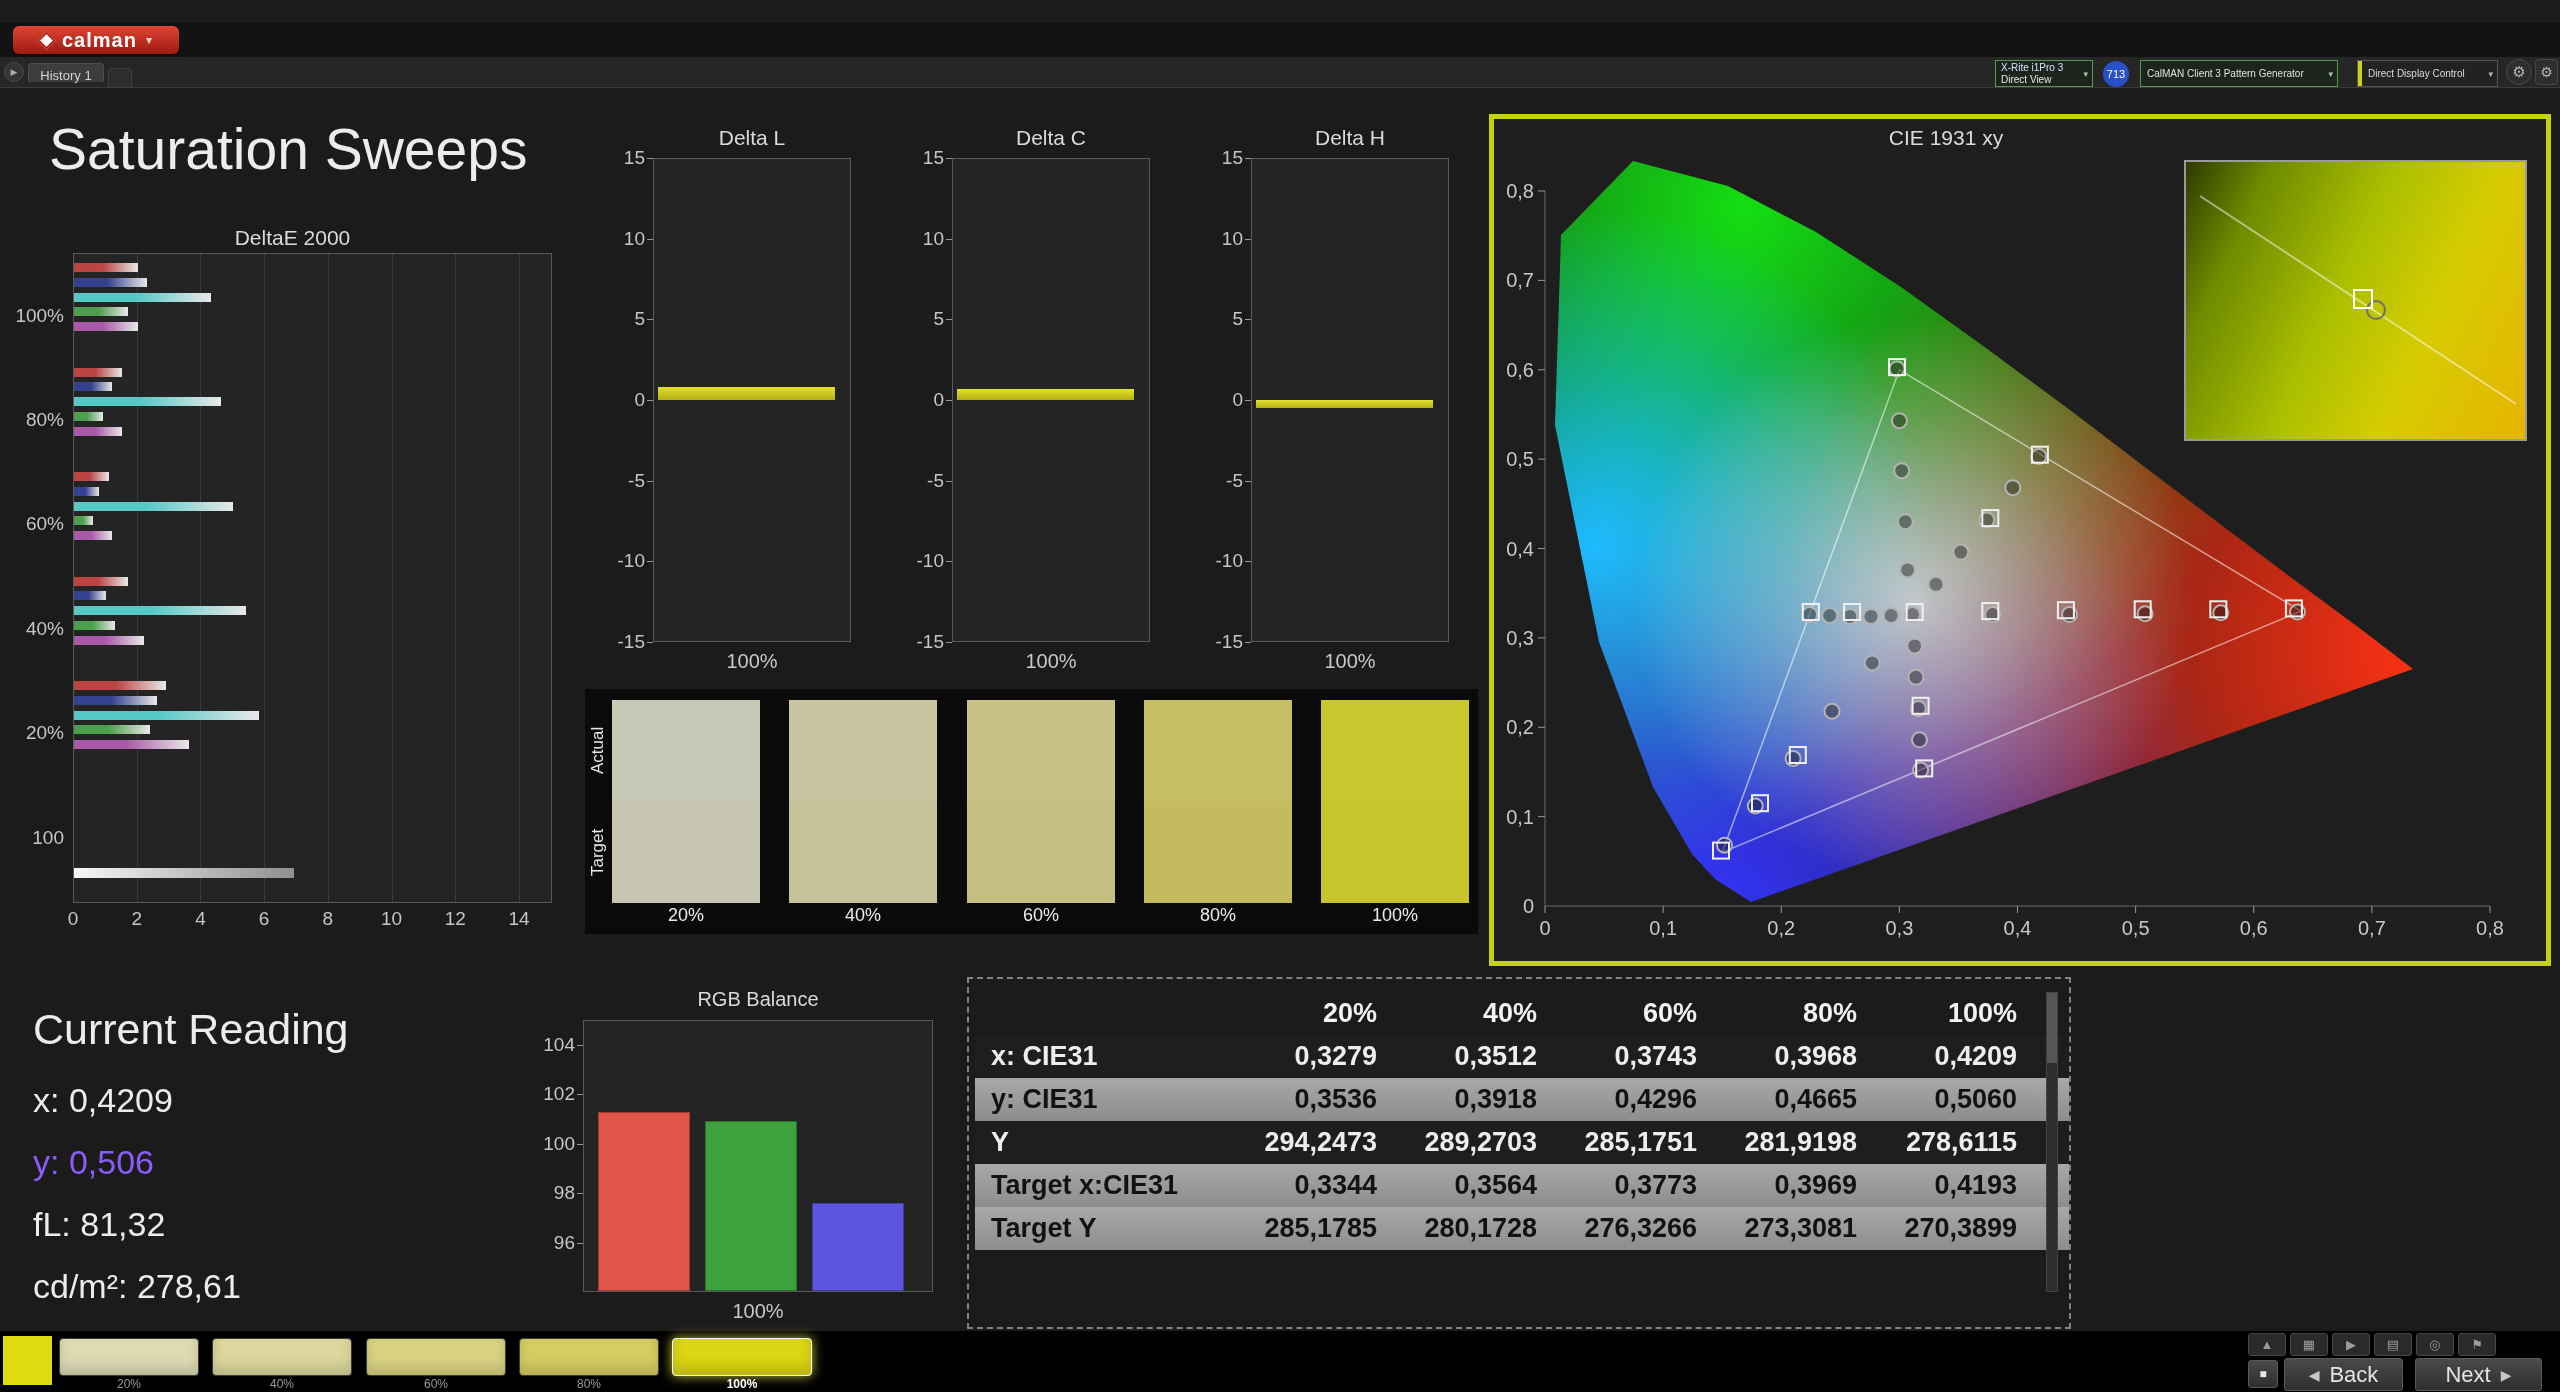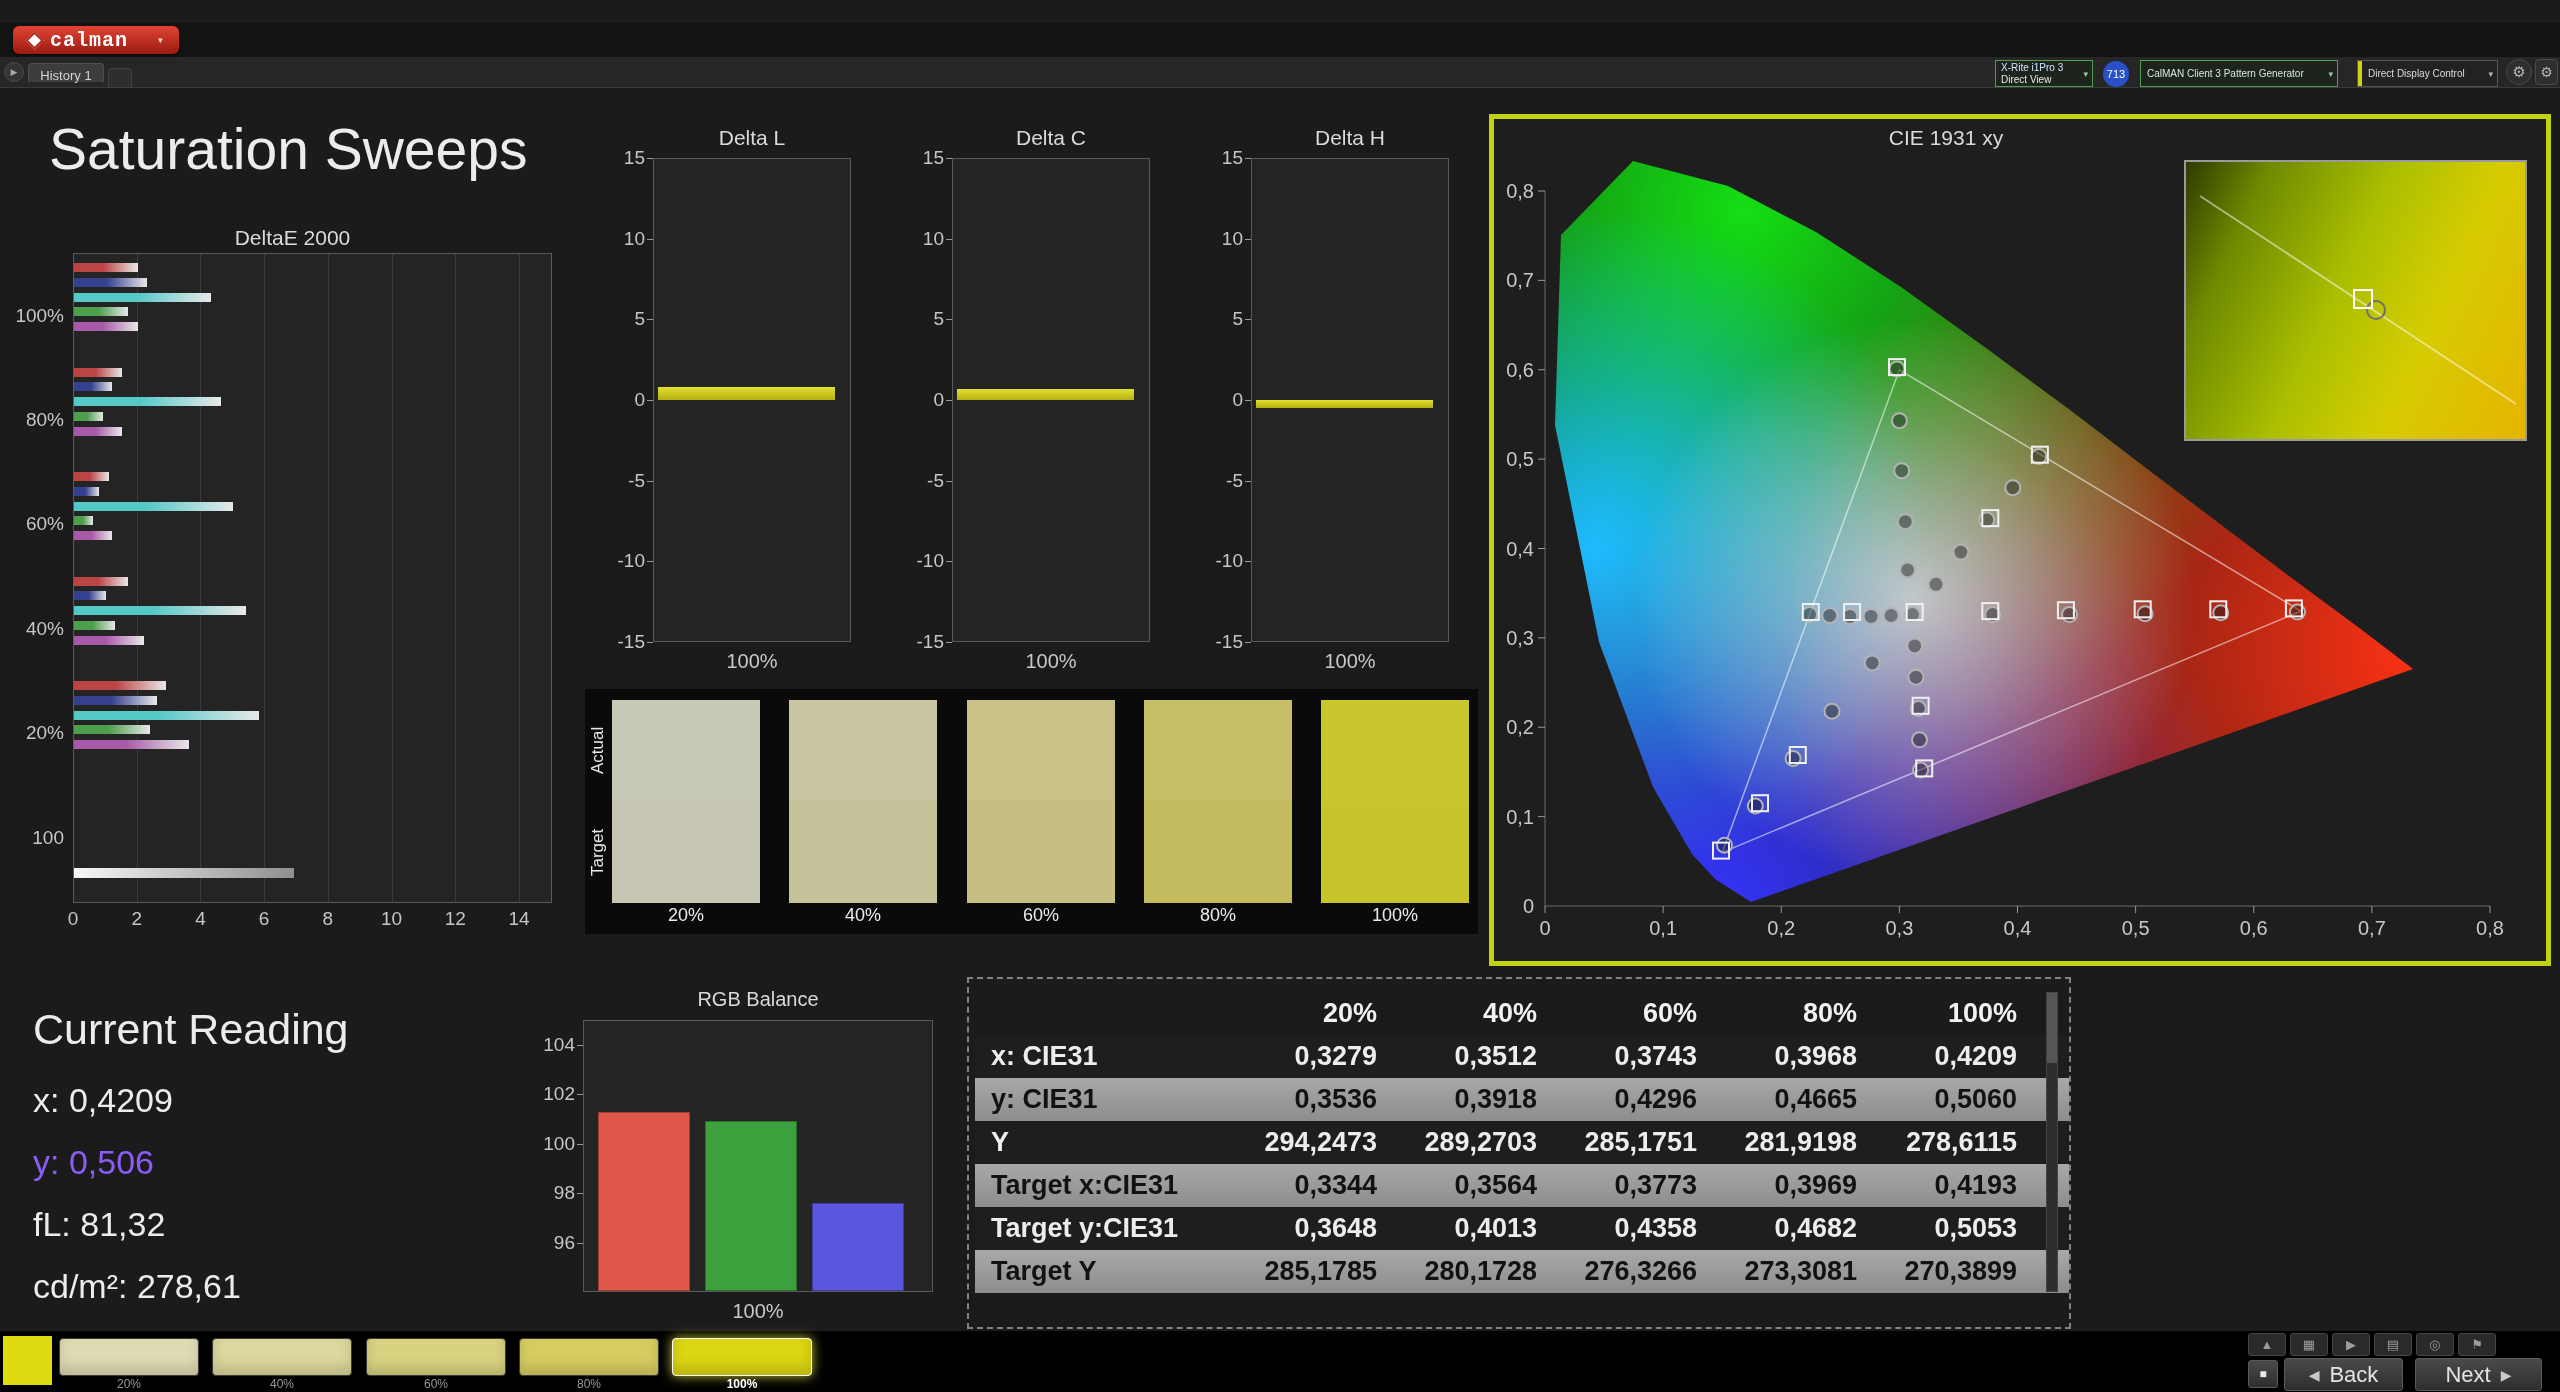--- a/index.html
+++ b/index.html
@@ -23,21 +23,21 @@
   .navbtn{position:absolute;box-sizing:border-box;background:linear-gradient(180deg,#4a4a4a,#2e2e2e);border:1px solid #5a5a5a;border-radius:3px;color:#e4e4e4;font-size:22px;display:flex;align-items:center;justify-content:center;gap:10px;}
   .winbtn{display:inline-block;width:36px;text-align:center;color:#cfcfcf;font-size:14px;line-height:18px;}
 </style>
 </head>
 <body>
 
 <div class="page">
 
 
   <div class="abs" style="left:0;top:23px;width:2560px;height:34px;background:#131313;">
-    <div class="abs" style="left:13px;top:3px;width:166px;height:28px;background:linear-gradient(180deg,#e04434,#9c1a10);border-radius:6px;display:flex;align-items:center;padding:0 15px;box-sizing:border-box;box-shadow:0 1px 2px rgba(0,0,0,.6);font-family:Liberation Mono, monospace;">
+    <div class="abs" style="left:13px;top:3px;width:166px;height:28px;background:linear-gradient(180deg,#e04434,#9c1a10);border-radius:6px;display:flex;align-items:center;padding:0 27px;box-sizing:border-box;box-shadow:0 1px 2px rgba(0,0,0,.6);">
       <span style="width:13px;height:13px;transform:rotate(45deg);background:#fff;box-shadow:inset 0 0 0 2px #b02418;margin-right:9px;"></span>
       <span style="color:#ffffff;font-size:20px;font-weight:bold;letter-spacing:1px;">calman</span>
       <span style="color:#ffd7d0;font-size:12px;margin-left:auto;">▾</span>
     </div>
   </div>
 
   <div class="abs" style="left:0;top:57px;width:2560px;height:31px;background:#262626;border-bottom:1px solid #3a3a3a;box-sizing:border-box;">
     <div class="abs" style="left:4px;top:5px;width:20px;height:20px;border-radius:10px;background:#343434;border:1px solid #4a4a4a;color:#a8a8a8;font-size:9px;text-align:center;line-height:19px;box-sizing:border-box;">
       <span>▶</span>
     </div>
@@ -257,28 +257,20 @@
         <div class="tcell val">281,9198</div>
         <div class="tcell val">278,6115</div>
       </div>
       <div class="trow light">
         <div class="tcell lab">Target x:CIE31</div>
         <div class="tcell val">0,3344</div>
         <div class="tcell val">0,3564</div>
         <div class="tcell val">0,3773</div>
         <div class="tcell val">0,3969</div>
         <div class="tcell val">0,4193</div>
-      </div>
-      <div class="trow dark">
-        <div class="tcell lab">Target y:CIE31</div>
-        <div class="tcell val">0,3648</div>
-        <div class="tcell val">0,4013</div>
-        <div class="tcell val">0,4358</div>
-        <div class="tcell val">0,4682</div>
-        <div class="tcell val">0,5053</div>
       </div>
       <div class="trow light">
         <div class="tcell lab">Target Y</div>
         <div class="tcell val">285,1785</div>
         <div class="tcell val">280,1728</div>
         <div class="tcell val">276,3266</div>
         <div class="tcell val">273,3081</div>
         <div class="tcell val">270,3899</div>
       </div>
     </div>

